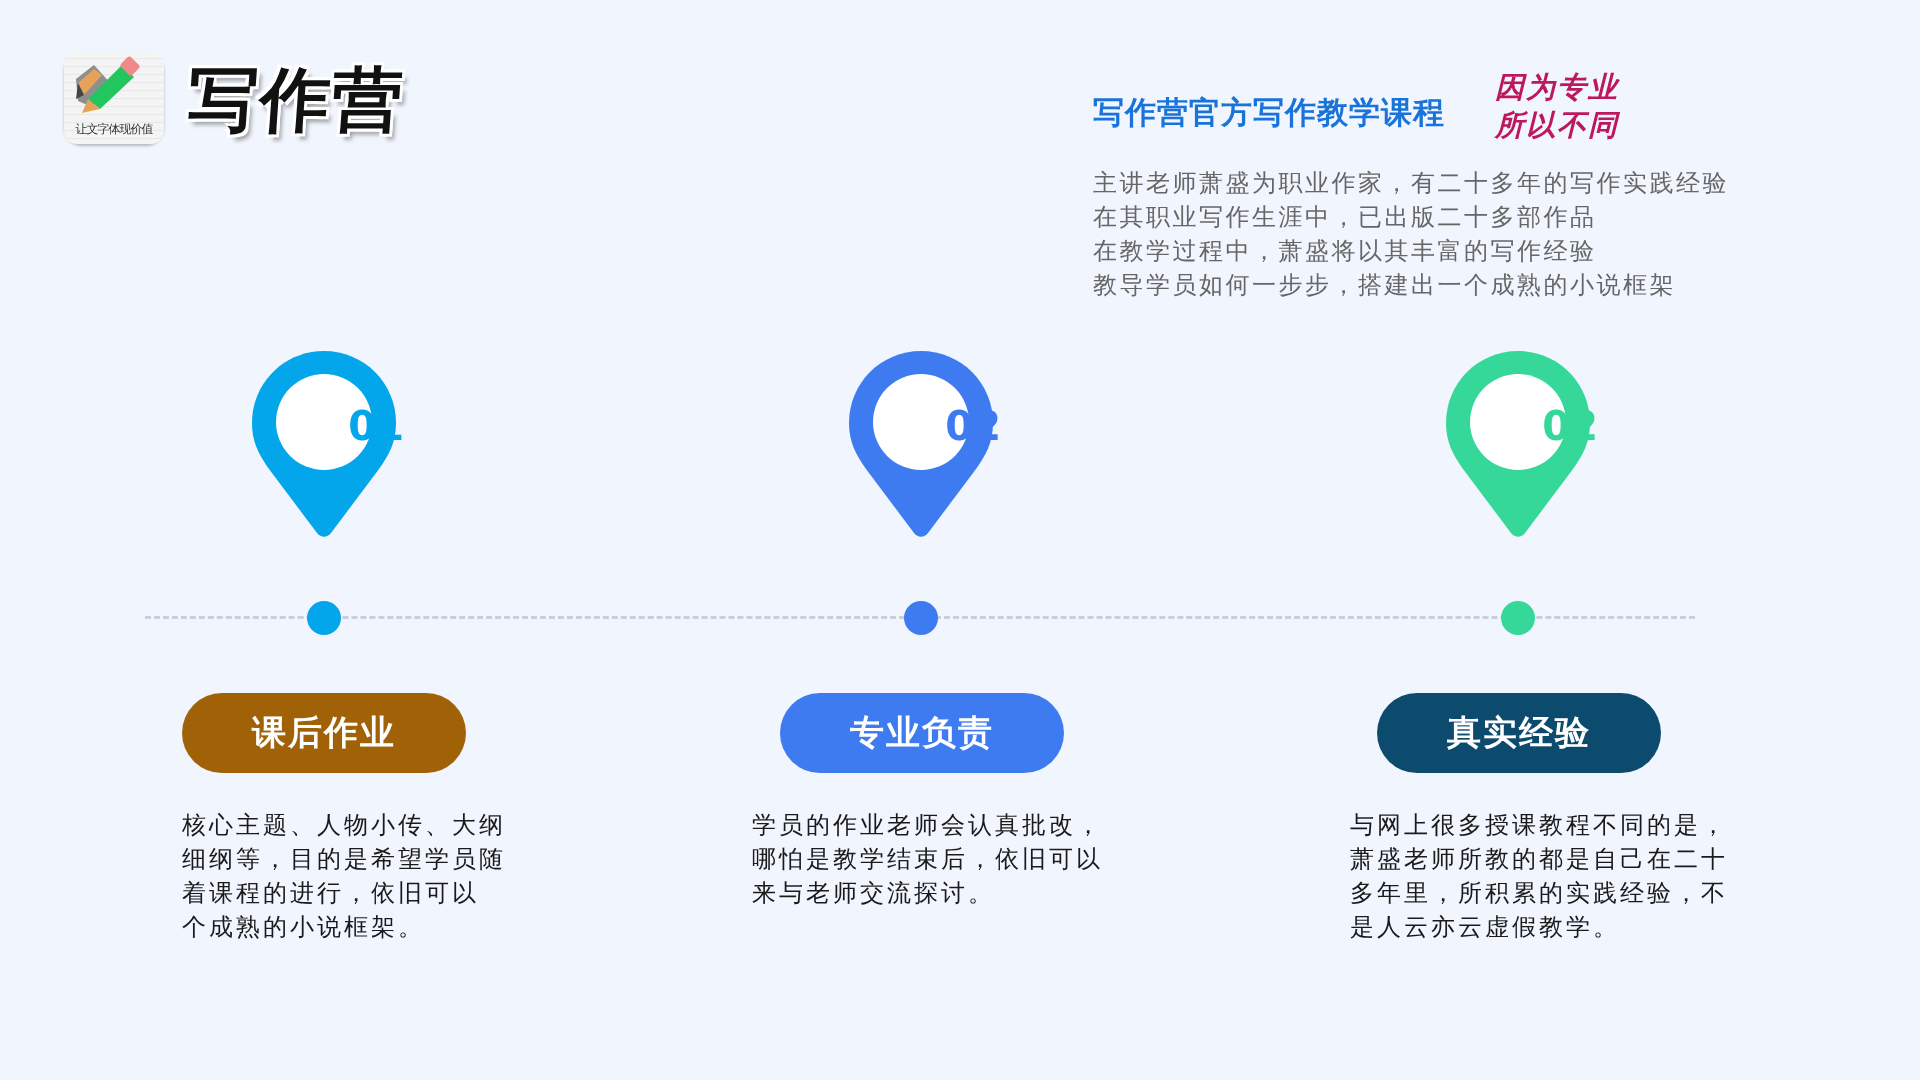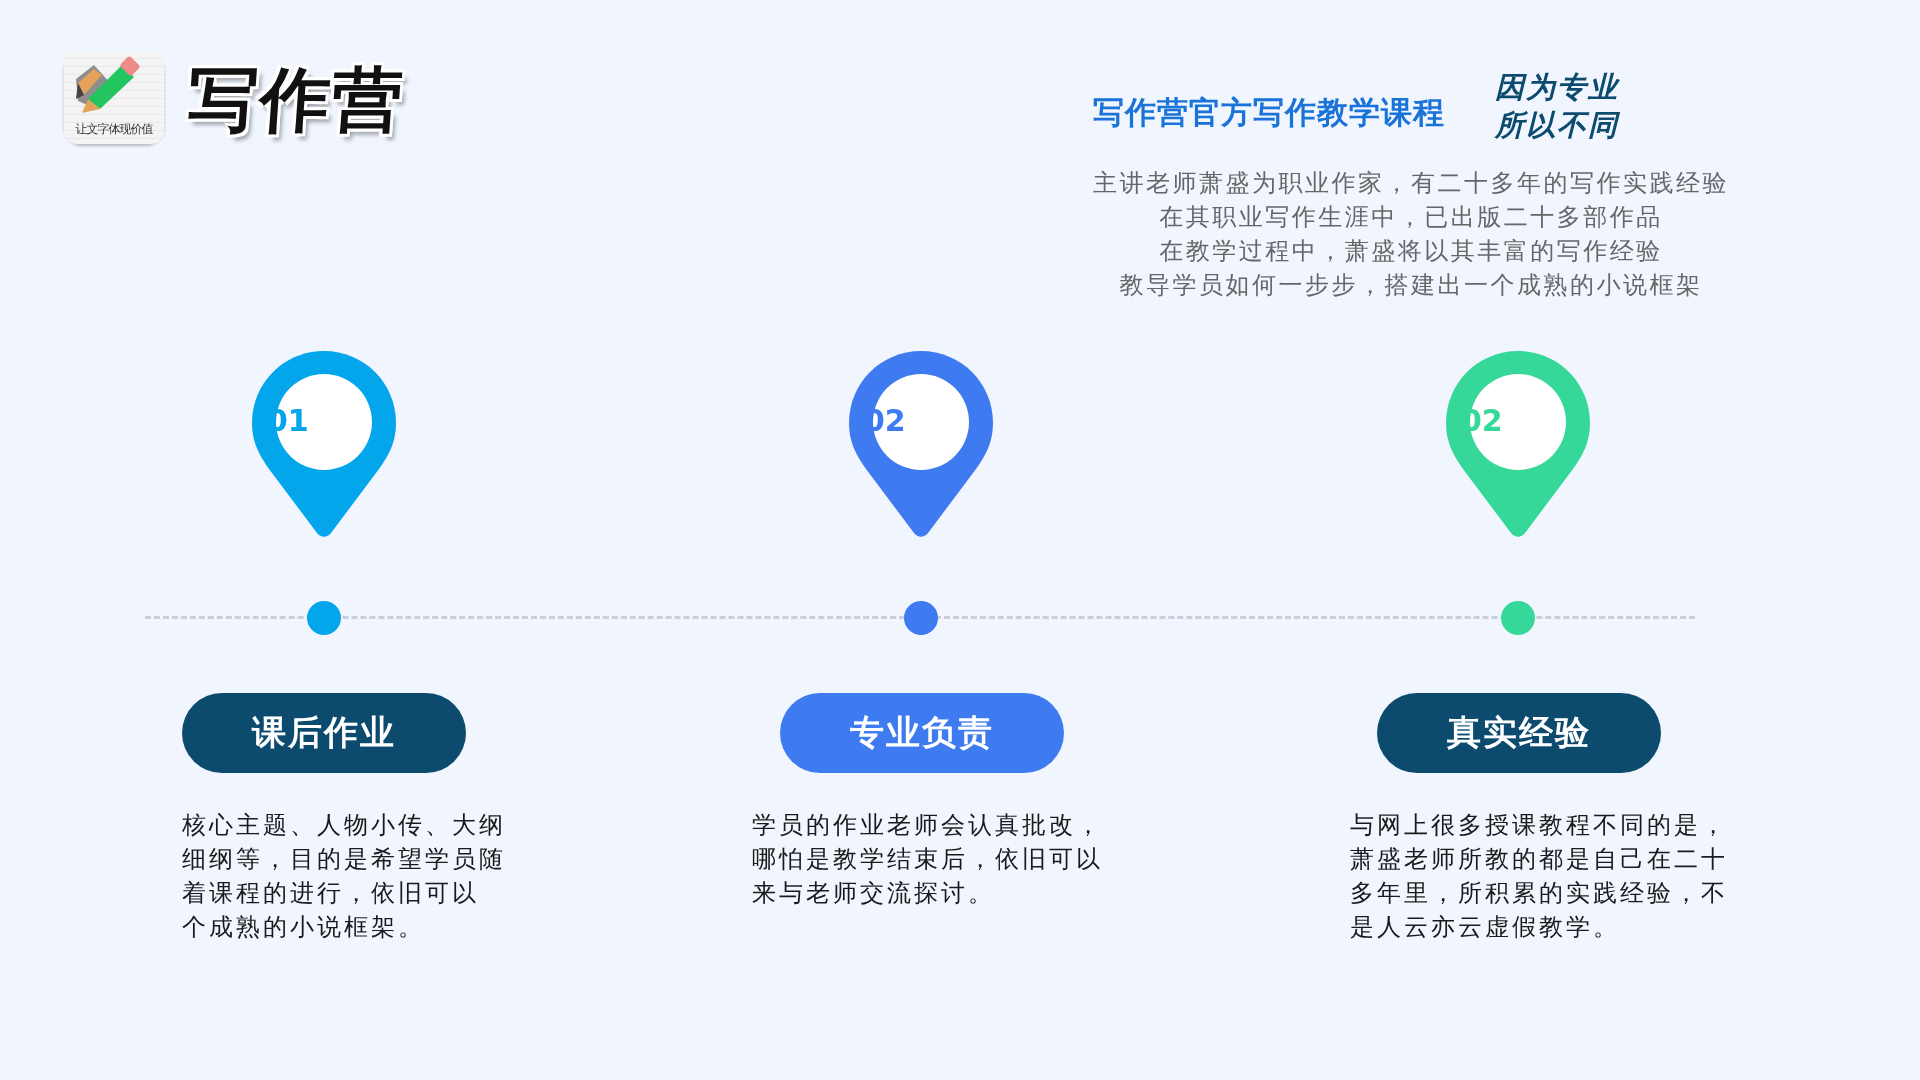--- a/index.html
+++ b/index.html
@@ -45,52 +45,51 @@
 
   
   .course-title {
     left: 1093px; top: 92px;
     font-size: 31px; font-weight: bold; color: #1a73d8;
     letter-spacing: 1px;
     white-space: nowrap;
   }
   .slogan {
     left: 1495px; top: 68px;
-    color: #0c4a6e; font-weight: bold;
+    color: #be185d; font-weight: bold;
     font-family: "DejaVu Serif", "Liberation Serif", serif;
     font-size: 29px; line-height: 38px;
     font-style: italic;
     letter-spacing: 2px;
   }
   .intro {
     left: 1093px; top: 166px;
     font-family: "DejaVu Serif", "Liberation Serif", serif;
     color: #666;
     font-size: 24px; line-height: 34px;
     letter-spacing: 2.5px;
     white-space: nowrap;
-    text-align: center;
   }
 
   
   .timeline-line {
     left: 145px; top: 616px; width: 1550px; height: 0;
     border-top: 3px dashed #c9cfda;
   }
   .dot {
     width: 34px; height: 34px; border-radius: 50%;
     top: 601px;
   }
 
   .pin { width: 146px; height: 190px; top: 350px; }
   .pin svg { width: 146px; height: 190px; display: block; }
   .pin-num {
-    position: absolute; left: 16px; width: 146px; top: 53px;
-    text-align: left;
-    font-size: 30px; font-weight: bold;
+    position: absolute; left: 7px; width: 146px; top: 53px;
+    text-align: right;
+    font-size: 40px; font-weight: bold;
   }
 
   .tag {
     top: 693px; width: 284px; height: 80px;
     border-radius: 40px;
     color: #fff;
     font-size: 34px; font-weight: bold;
     display: flex; align-items: center; justify-content: center;
     letter-spacing: 2px;
   }
@@ -137,21 +136,21 @@
 <div class="abs timeline-line"></div>
 
 <div class="abs pin" style="left:251px;">
   <svg viewBox="0 0 146 190">
     <path d="M73 1 C33 1 1 33 1 73 C1 92 8 105 18 119 L66 183 C70 188 76 188 80 183 L128 119 C138 105 145 92 145 73 C145 33 113 1 73 1 Z" fill="#03a5eb"></path>
     <circle cx="73" cy="72" r="48" fill="#fff"></circle>
   </svg>
   <div class="pin-num" style="color:#03a5eb;">01</div>
 </div>
 <div class="abs dot" style="left:307px; background:#03a5eb;"></div>
-<div class="abs tag" style="left:182px; background:#0c4a6e;">课后作业</div>
+<div class="abs tag" style="left:182px; background:#a16207;">课后作业</div>
 <div class="abs desc" style="left:182px;">
   <div>核心主题、人物小传、大纲</div>
   <div>细纲等，目的是希望学员随</div>
   <div>着课程的进行，依旧可以</div>
   <div>个成熟的小说框架。</div>
 </div>
 
 <div class="abs pin" style="left:848px;">
   <svg viewBox="0 0 146 190">
     <path d="M73 1 C33 1 1 33 1 73 C1 92 8 105 18 119 L66 183 C70 188 76 188 80 183 L128 119 C138 105 145 92 145 73 C145 33 113 1 73 1 Z" fill="#3e7bf1"></path>

